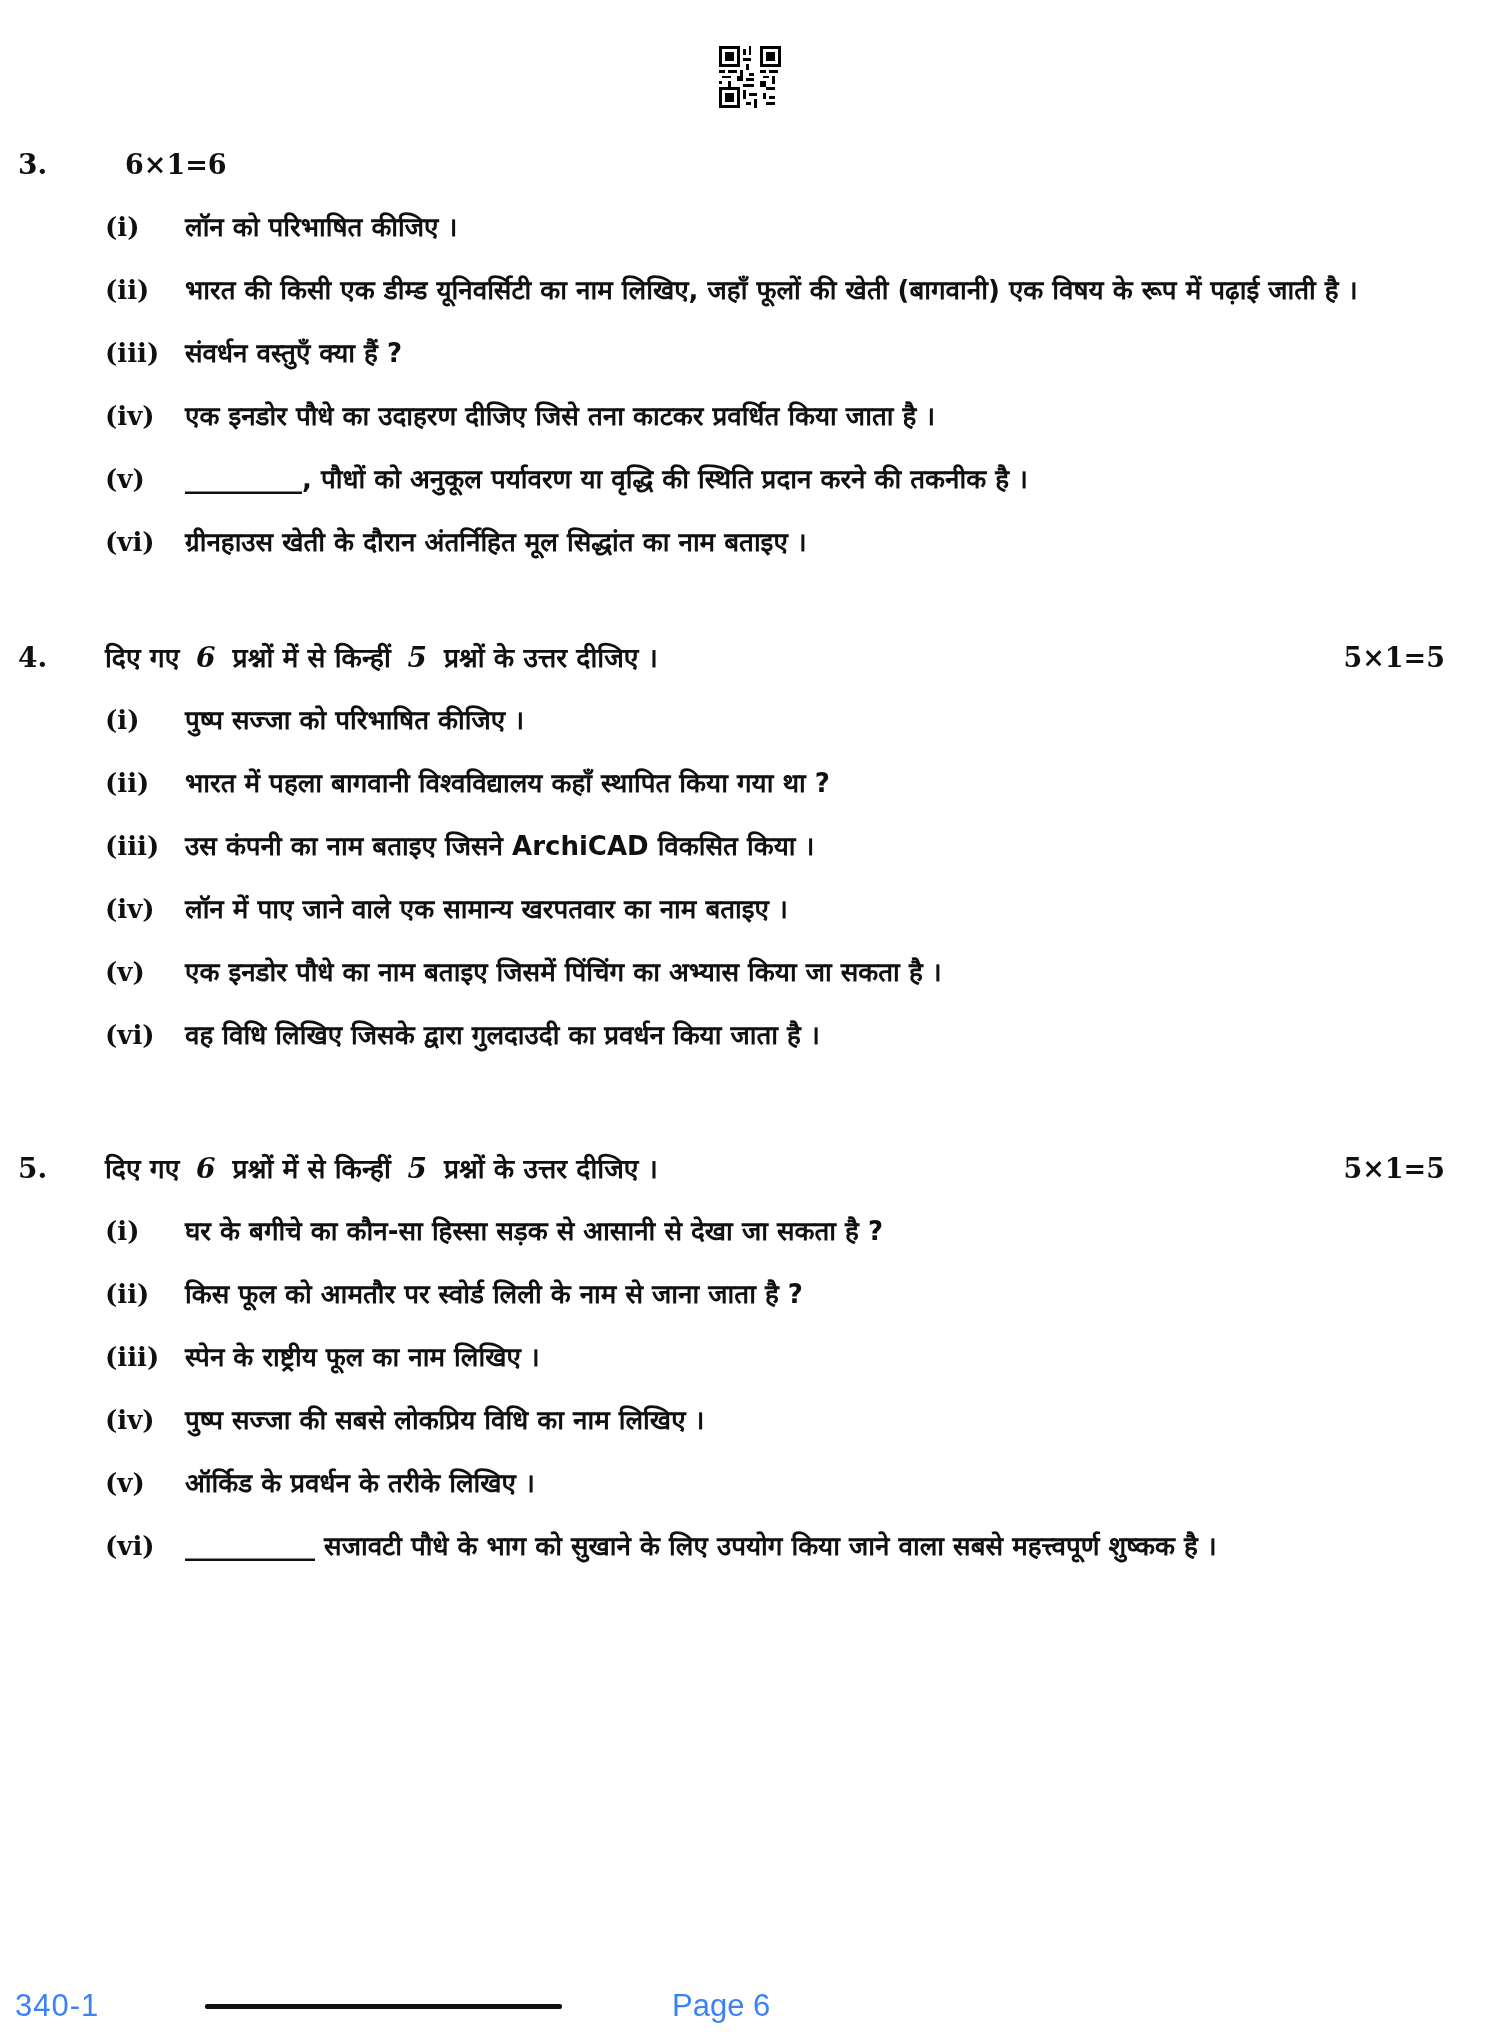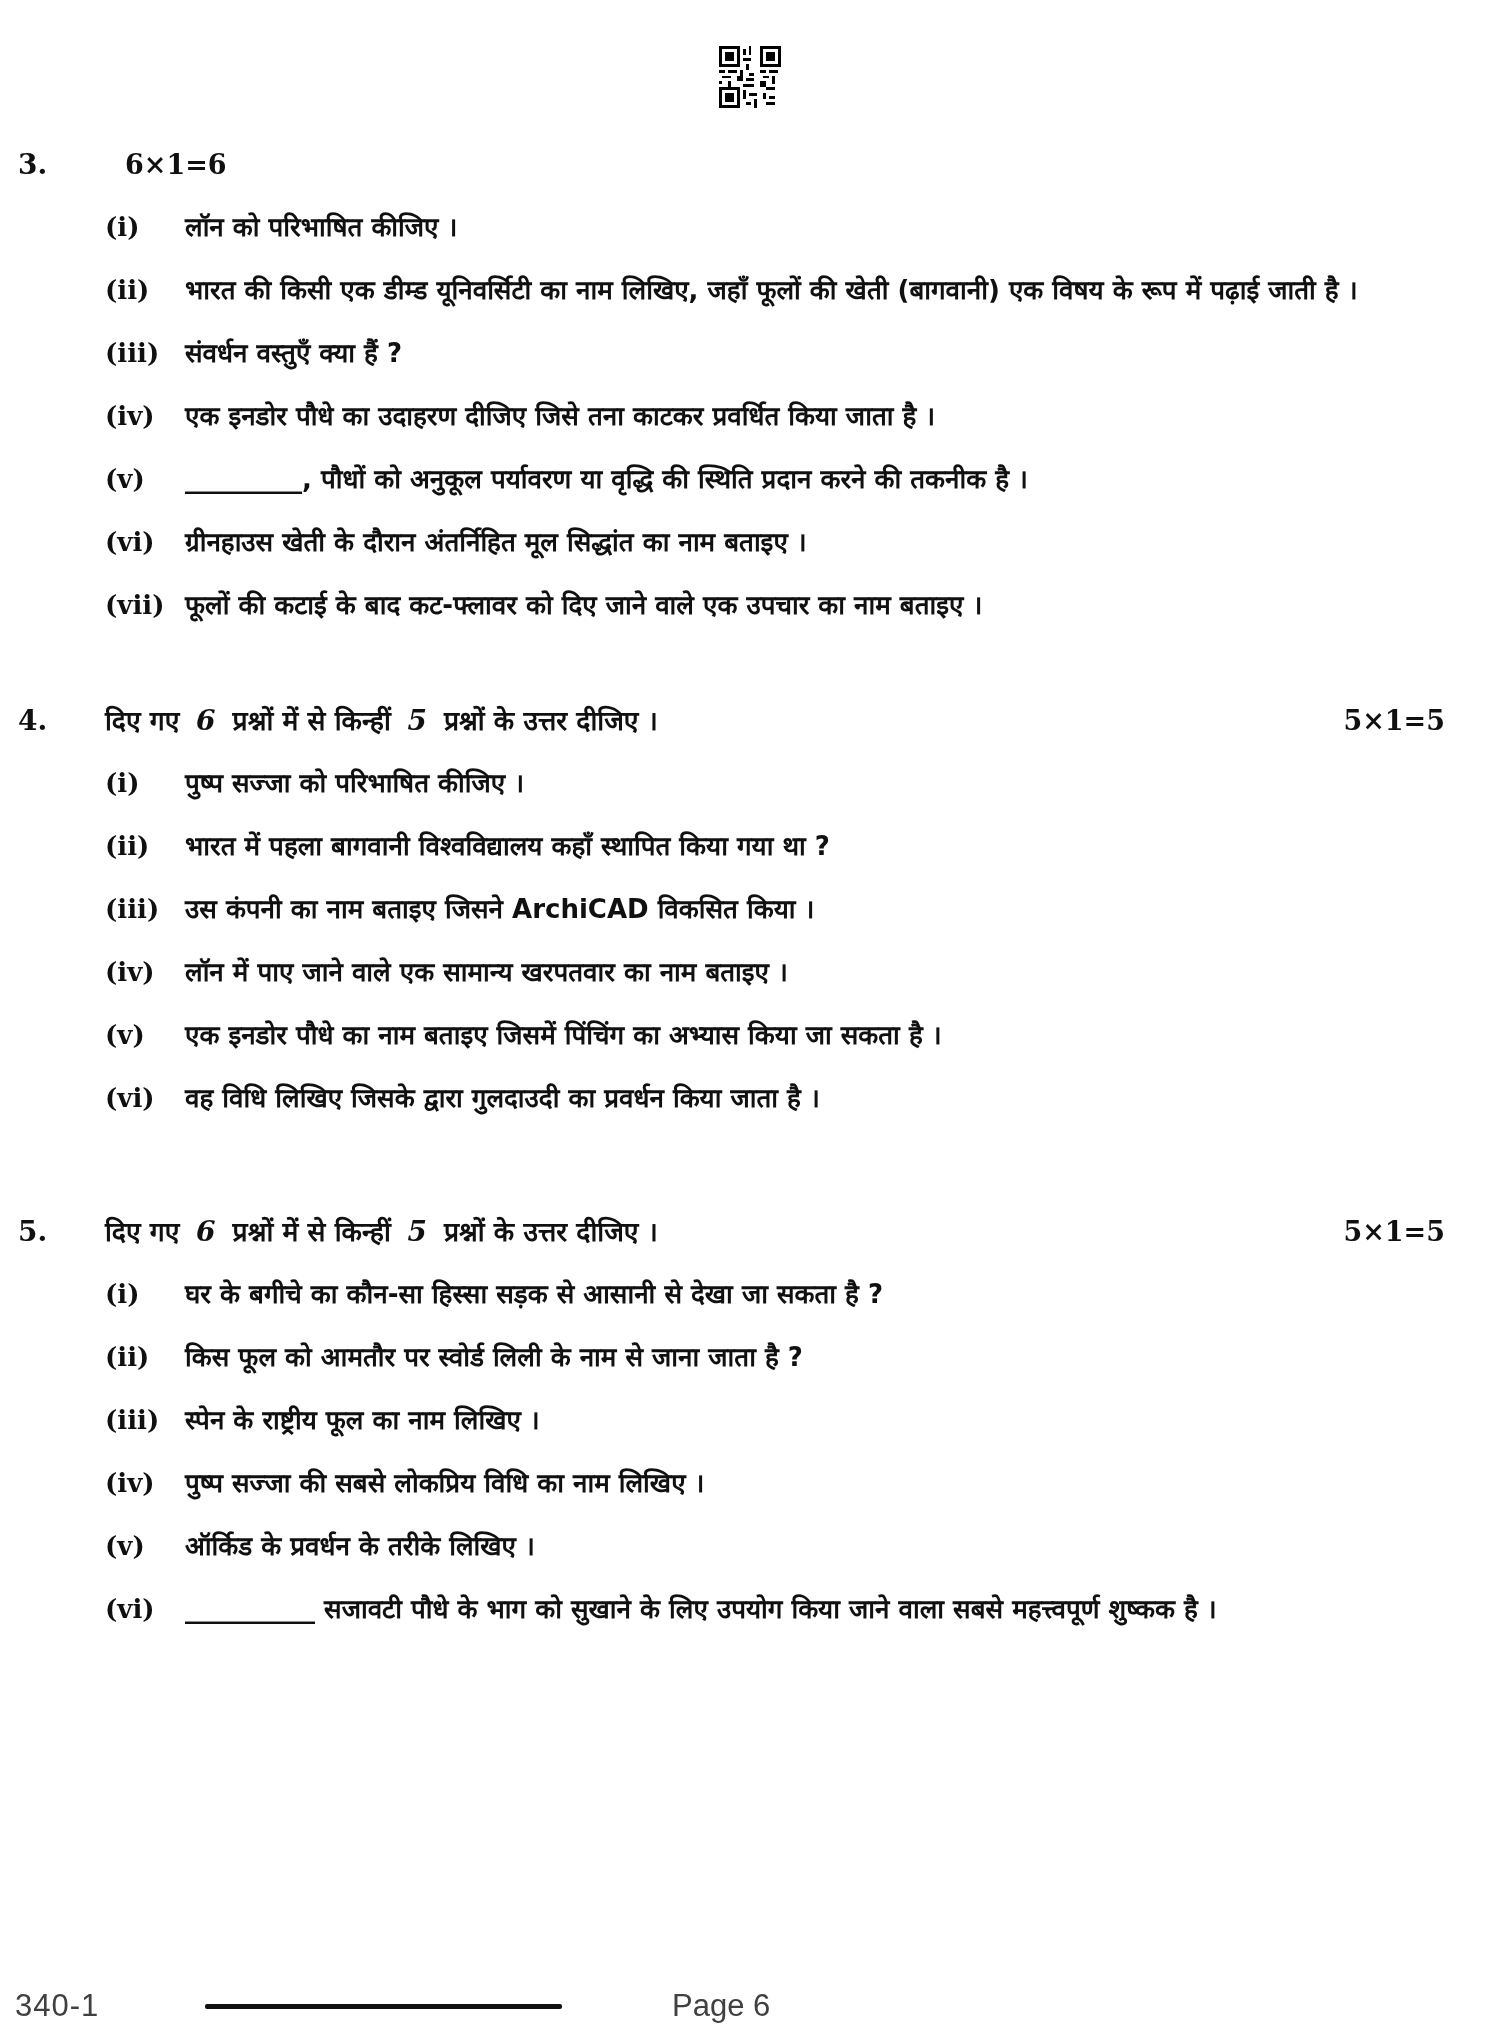--- a/index.html
+++ b/index.html
@@ -46,21 +46,21 @@
   }
   .item-text {
     flex:1;
     font-size:26px; font-weight:700; line-height:50px;
     text-align:justify;
   }
 
   .footer {
     position:absolute; left:0; top:1986px; width:100%; height:42px;
     font-family:"Liberation Sans","DejaVu Sans",sans-serif;
-    font-size:31px; color:#404040;
+    font-size:31px; color:#3b82f6;
   }
   .footer-code { position:absolute; left:15px; top:2px; letter-spacing:1px; }
   .footer-line { position:absolute; left:205px; top:18px; width:357px; height:5px; background:#111; border-radius:2px; }
   .footer-page { position:absolute; left:672px; top:2px; }
 </style>
 </head>
 <body>
 
 <div class="page">
 
@@ -132,24 +132,20 @@
           <div class="item-text">एक इनडोर पौधे का उदाहरण दीजिए जिसे तना काटकर प्रवर्धित किया जाता है ।</div>
         </div>
         <div class="item">
           <div class="item-label">(v)</div>
           <div class="item-text">_________, पौधों को अनुकूल पर्यावरण या वृद्धि की स्थिति प्रदान करने की तकनीक है ।</div>
         </div>
         <div class="item">
           <div class="item-label">(vi)</div>
           <div class="item-text">ग्रीनहाउस खेती के दौरान अंतर्निहित मूल सिद्धांत का नाम बताइए ।</div>
         </div>
-        <div class="item">
-          <div class="item-label">(vii)</div>
-          <div class="item-text">फूलों की कटाई के बाद कट-फ्लावर को दिए जाने वाले एक उपचार का नाम बताइए ।</div>
-        </div>
       </div>
     </section>
 
     <section class="question q4">
       <div class="q-row">
         <div class="q-num">4.</div>
         <div class="q-header">
           <span>दिए गए</span>
           <span class="hnum">6</span>
           <span>प्रश्नों में से किन्हीं</span>

